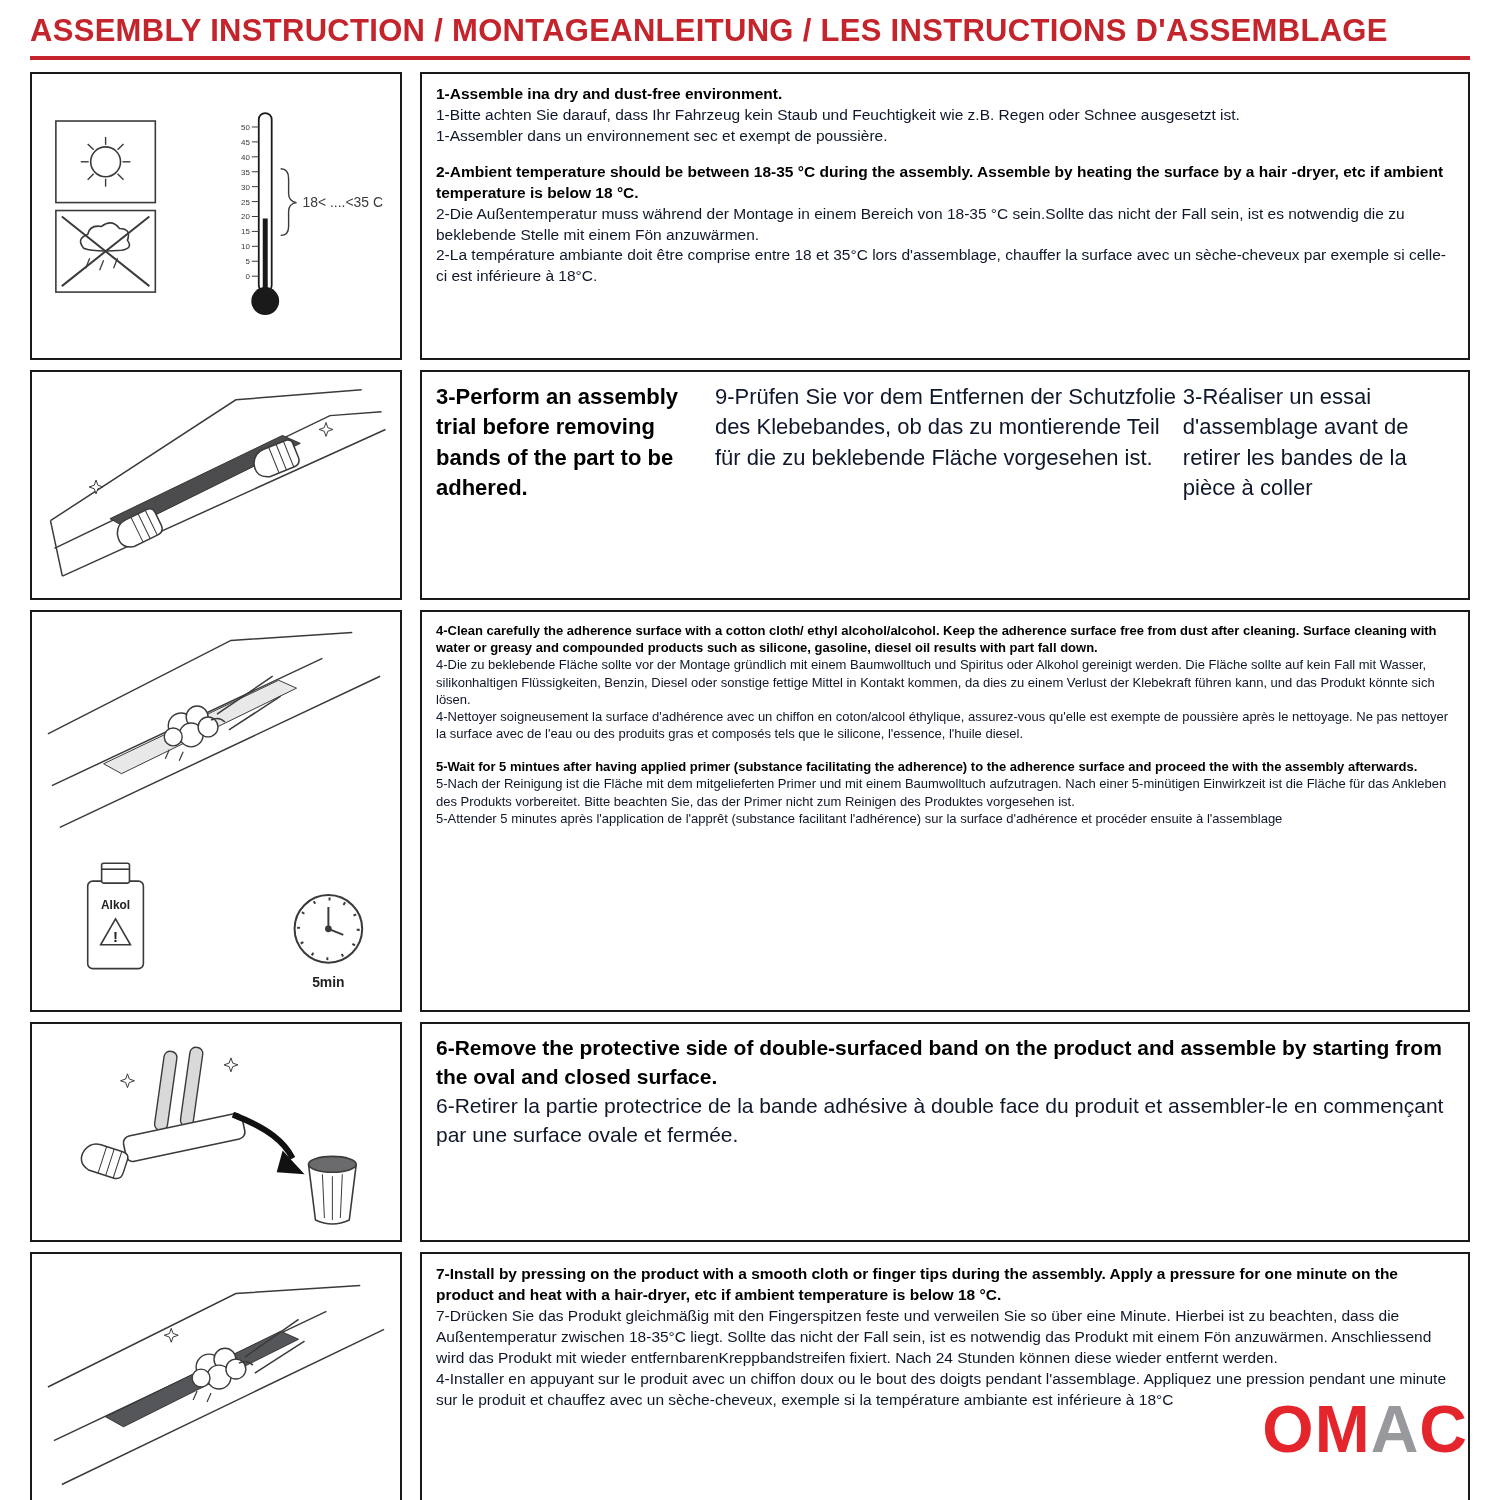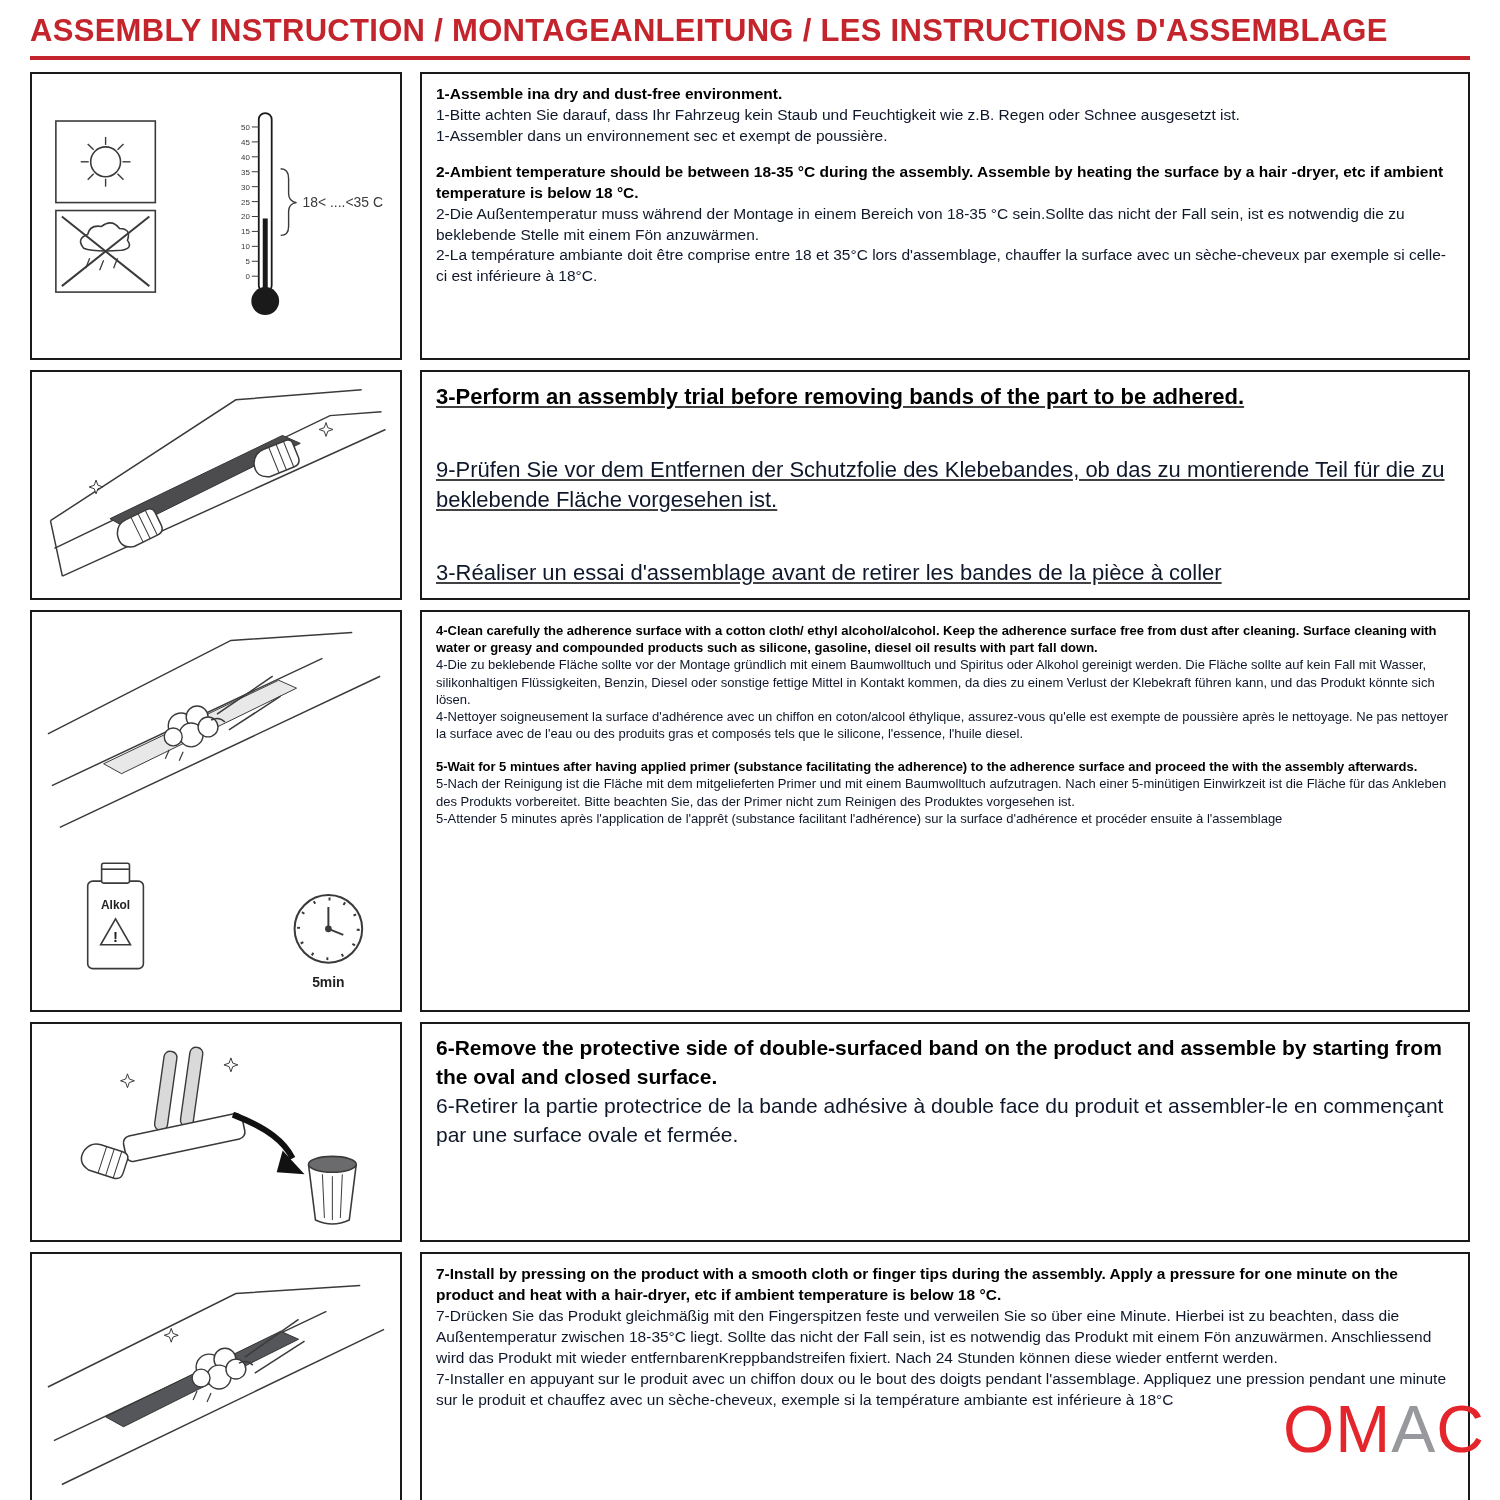--- a/index.html
+++ b/index.html
@@ -25,32 +25,32 @@
   .illus svg { width:100%; height:100%; display:block; }
   .textbox { flex:1; border:2px solid #1a1a1a; background:#fff; padding:10px 14px; overflow:hidden; }
 
   .row1 { height:288px; }
   .row2 { height:230px; }
   .row3 { height:402px; }
   .row4 { height:220px; }
   .row5 { height:266px; }
 
   .row1 .textbox { font-size:15.5px; line-height:1.34; }
-  .row2 .textbox { font-size:22px;   line-height:1.38; display:flex; flex-direction:column; justify-content:space-between;text-decoration:underline; }
+  .row2 .textbox { font-size:22px;   line-height:1.38; display:flex; flex-direction:row; justify-content:center; }
   .row3 .textbox { font-size:13px;   line-height:1.32; }
   .row4 .textbox { font-size:21px;   line-height:1.38; display:flex; flex-direction:column; }
   .row5 .textbox { font-size:15.5px; line-height:1.35; }
 
   p { margin:0; color:#0f172a; }
   p.b { font-weight:bold; color:#000000; }
   p.gap { margin-top:16px; }
 
   .logo {
-    position:absolute; right:15px; top:1396px;
-    font-size:66px; font-weight:400; letter-spacing:1px; line-height:1;
+    position:absolute; right:32px; top:1396px;
+    font-size:66px; font-weight:700; letter-spacing:1px; line-height:1;
     font-family:"Liberation Sans", sans-serif;
   }
   .logo .red  { color:#e4252b; }
   .logo .gray { color:#97999c; }
 
   svg text { font-family:"Liberation Sans", sans-serif; }
 </style>
 </head>
 <body>
 
@@ -281,21 +281,21 @@
         <g stroke="#3a3a3a" stroke-width="1.2">
           <line x1="166" y1="126" x2="162" y2="135"></line>
           <line x1="180" y1="128" x2="176" y2="137"></line>
         </g>
         <path transform="translate(140,70)" d="M0 -7 L1.8 -1.8 L7 0 L1.8 1.8 L0 7 L-1.8 1.8 L-7 0 L-1.8 -1.8 Z" fill="#fff" stroke="#3a3a3a"></path>
       </svg>
     </div>
     <div class="textbox">
       <p class="b">7-Install by pressing on the product with a smooth cloth or finger tips during the assembly. Apply a pressure for one minute on the product and heat with a hair-dryer, etc if ambient temperature is below 18 °C.</p>
       <p>7-Drücken Sie das Produkt gleichmäßig mit den Fingerspitzen feste und verweilen Sie so über eine Minute. Hierbei ist zu beachten, dass die Außentemperatur zwischen 18-35°C liegt. Sollte das nicht der Fall sein, ist es notwendig das Produkt mit einem Fön anzuwärmen. Anschliessend wird das Produkt mit wieder entfernbarenKreppbandstreifen fixiert. Nach 24 Stunden können diese wieder entfernt werden.</p>
-      <p>7-Installer en appuyant sur le produit avec un chiffon doux ou le bout des doigts pendant l'assemblage. Appliquez une pression pendant une minute sur le produit et chauffez avec un sèche-cheveux, exemple si la température ambiante est inférieure à 18°C</p>
+      <p>4-Installer en appuyant sur le produit avec un chiffon doux ou le bout des doigts pendant l'assemblage. Appliquez une pression pendant une minute sur le produit et chauffez avec un sèche-cheveux, exemple si la température ambiante est inférieure à 18°C</p>
     </div>
   </section>
 
   <div class="logo">
     <span class="red">OM</span><span class="gray">A</span><span class="red">C</span>
   </div>
 
 </div>
 
 </body></html>

